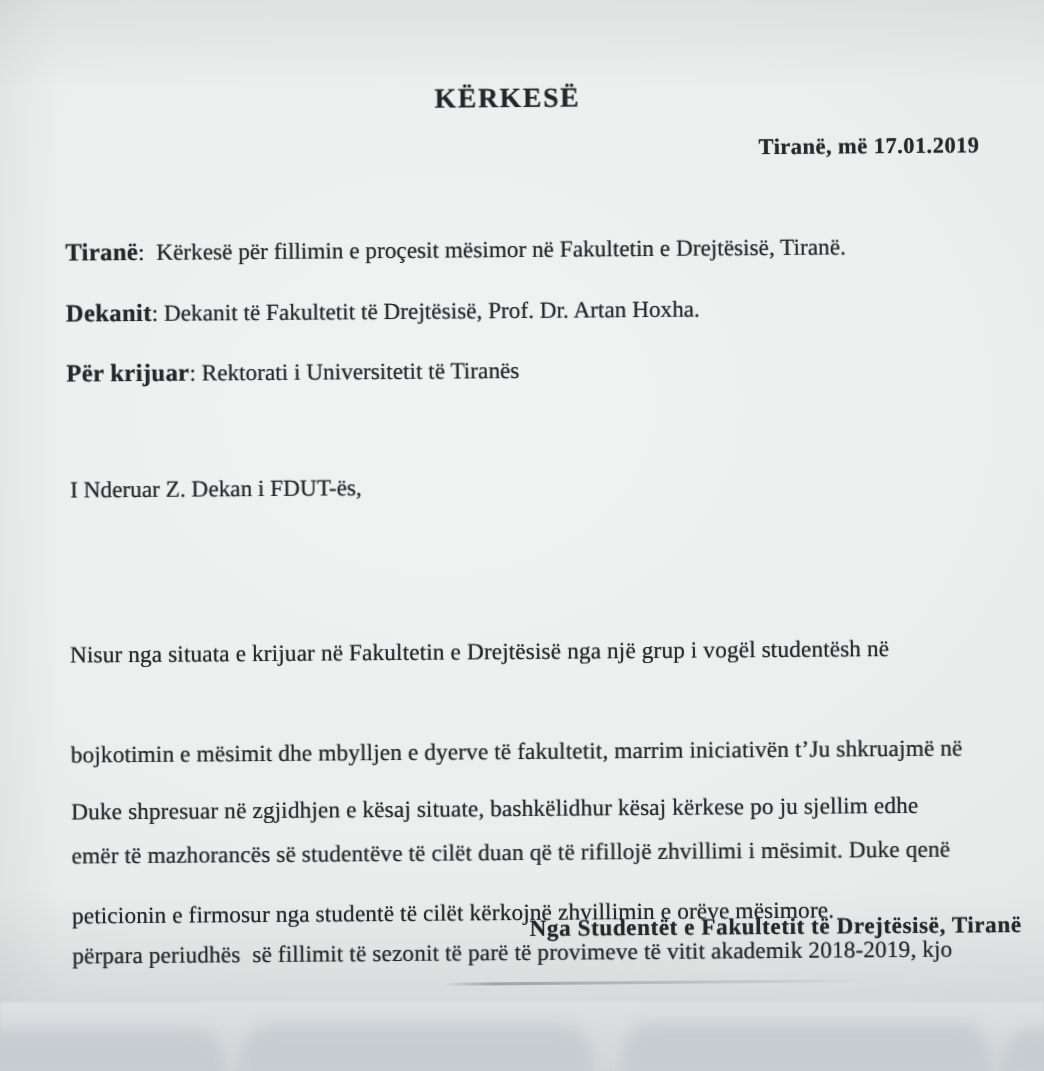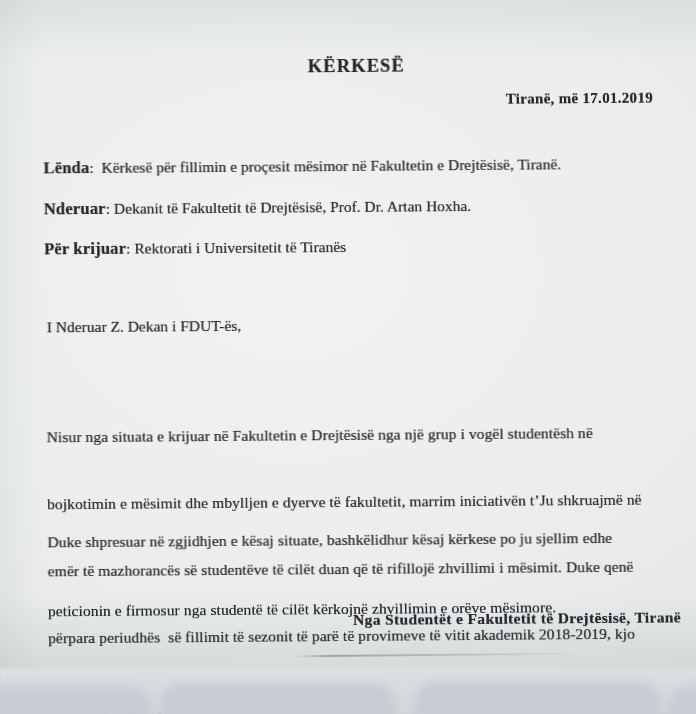--- a/index.html
+++ b/index.html
@@ -37,21 +37,21 @@
       rgba(110,116,122,0.35) 45%, rgba(110,116,122,0.18) 75%, rgba(110,116,122,0) 100%);
     border-radius:2px;}
 
   
   .letter{position:absolute;left:0;top:0;width:696px;height:714px;
     transform:rotate(-0.45deg);transform-origin:50% 50%;
     color:#25262b;
     filter:blur(0.3px);
     text-shadow:0 0 0.6px rgba(40,40,46,0.65);}
 
-  .title{position:absolute;left:310px;top:56px;
+  .title{position:absolute;left:292px;top:56px;
     font-size:18.5px;font-weight:bold;letter-spacing:1.1px;}
   .dateline{position:absolute;right:41px;top:92px;
     font-size:15px;font-weight:bold;letter-spacing:0.3px;}
 
   .field{position:absolute;left:45px;font-size:15.5px;white-space:pre;}
   .field .lbl{font-weight:bold;font-size:16.5px;letter-spacing:0.2px;}
   .f0{top:156px;} .f1{top:197px;} .f2{top:237px;}
 
   .salutation{position:absolute;left:47px;top:316px;font-size:15.5px;}
 
@@ -71,23 +71,23 @@
   <div class="shade-top"></div>
   <div class="shade-left"></div>
   <div class="shade-bottom"></div>
 
   <div class="letter">
 
     <div class="title">KËRKESË</div>
 
     <div class="dateline">Tiranë, më 17.01.2019</div>
 
-    <div class="field f0"><span class="lbl">Lënda</span><span>:  Kërkesë për fillimin e proçesit mësimor në Fakultetin e Drejtësisë, Tiranë.</span></div>
+    <div class="field f0"><span class="lbl">Tiranë</span><span>:  Kërkesë për fillimin e proçesit mësimor në Fakultetin e Drejtësisë, Tiranë.</span></div>
 
-    <div class="field f1"><span class="lbl">Nderuar</span><span>: Dekanit të Fakultetit të Drejtësisë, Prof. Dr. Artan Hoxha.</span></div>
+    <div class="field f1"><span class="lbl">Dekanit</span><span>: Dekanit të Fakultetit të Drejtësisë, Prof. Dr. Artan Hoxha.</span></div>
 
     <div class="field f2"><span class="lbl">Për krijuar</span><span>: Rektorati i Universitetit të Tiranës</span></div>
 
     <div class="salutation">I Nderuar Z. Dekan i FDUT-ës,</div>
 
     <div class="para p0">
       <div>Nisur nga situata e krijuar në Fakultetin e Drejtësisë nga një grup i vogël studentësh në</div>
       <div>bojkotimin e mësimit dhe mbylljen e dyerve të fakultetit, marrim iniciativën t’Ju shkruajmë në</div>
       <div>emër të mazhorancës së studentëve të cilët duan që të rifillojë zhvillimi i mësimit. Duke qenë</div>
       <div>përpara periudhës  së fillimit të sezonit të parë të provimeve të vitit akademik 2018-2019, kjo</div>

